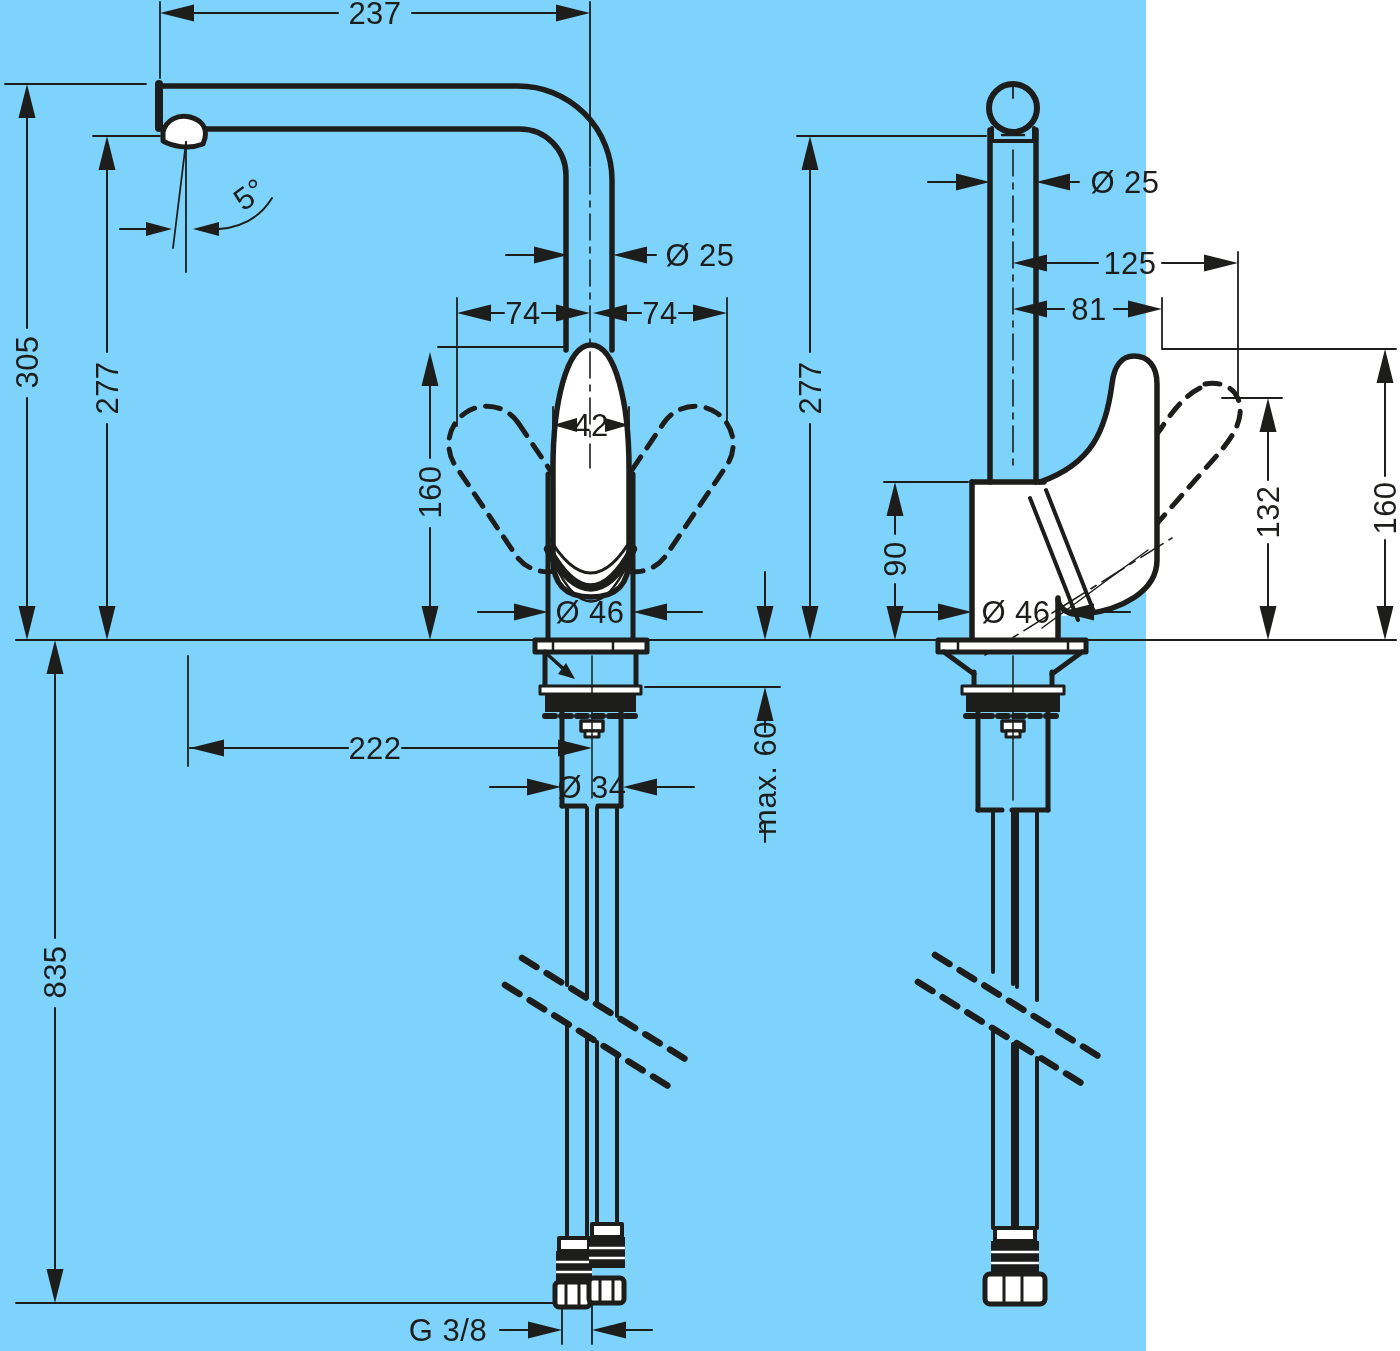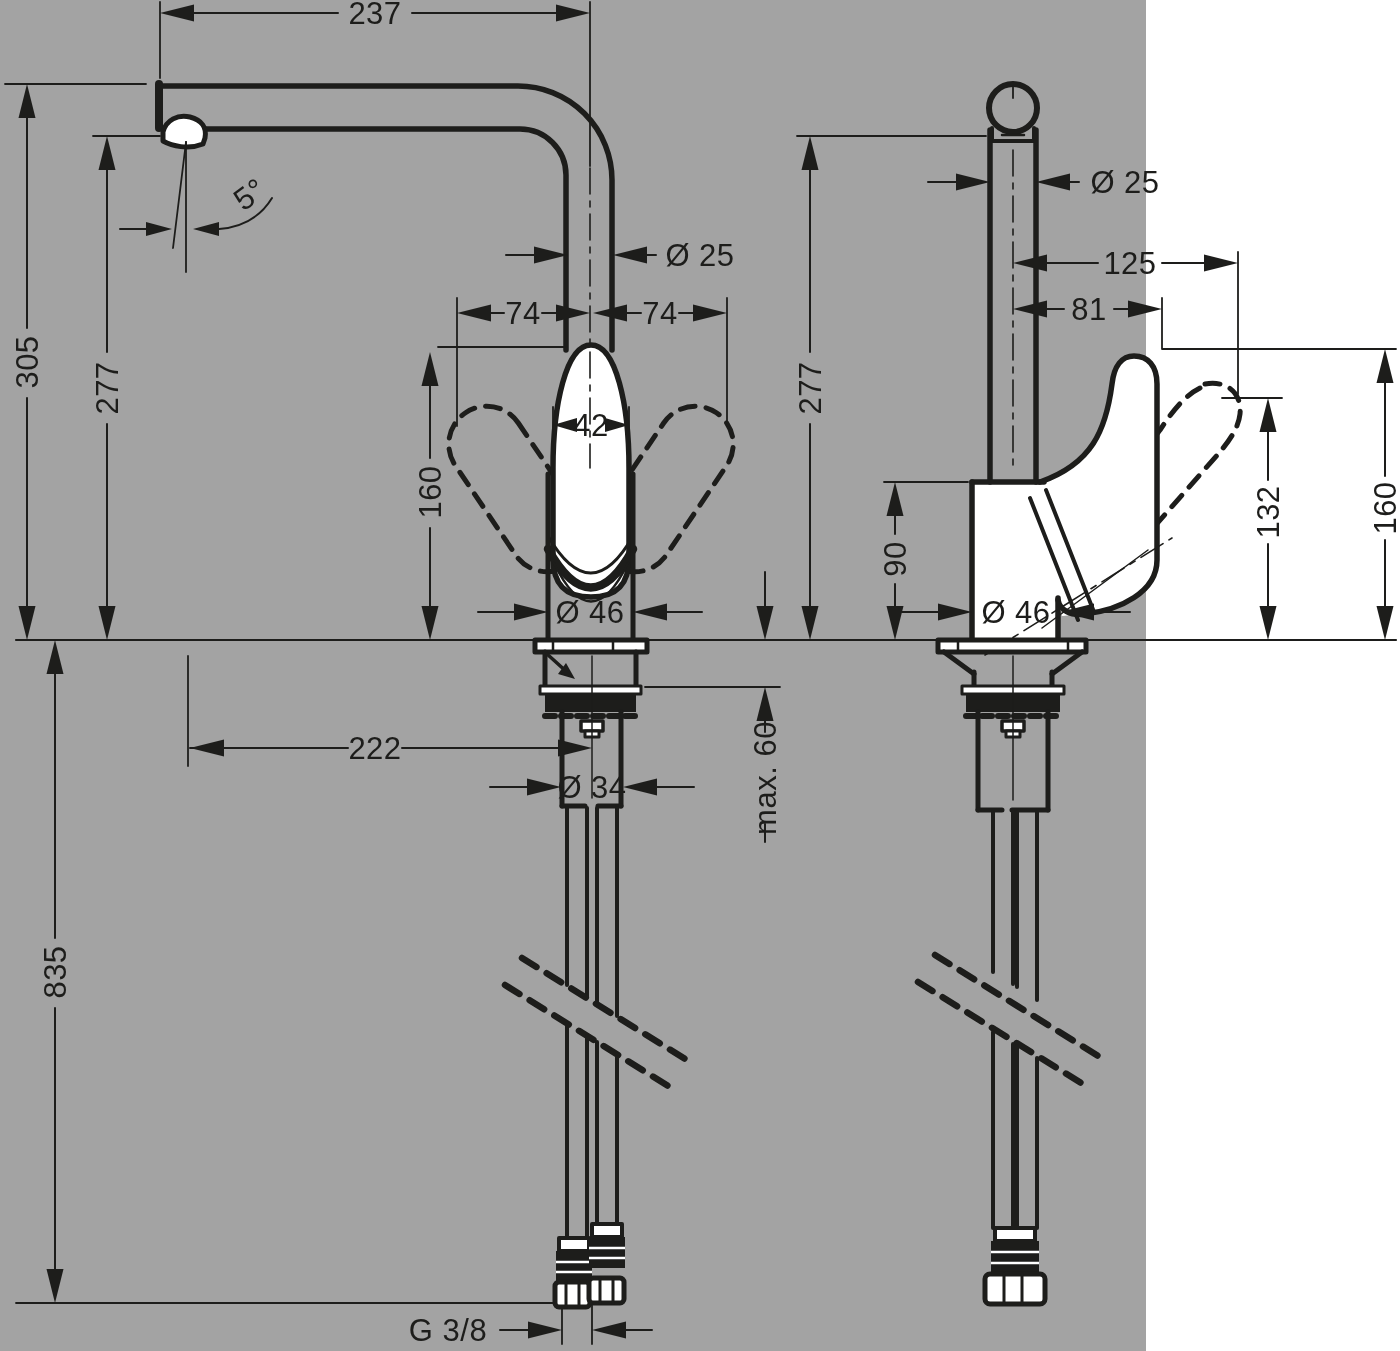--- a/index.html
+++ b/index.html
@@ -1,16 +1,16 @@
 <!DOCTYPE html>
 <html><head>
 <meta charset="utf-8">
 <style>
   html,body{margin:0;padding:0;background:#ffffff;}
-  .stage{width:1146px;height:1351px;position:relative;background:#a3a3a3;}
+  .stage{width:1146px;height:1351px;position:relative;background:#7dd3fc;}
   svg{display:block;}
   .ln{stroke:#1d1d1b;fill:none;stroke-linecap:round;stroke-linejoin:round;}
   .s7{stroke-width:8;}
   .s55{stroke-width:5.5;}
   .s5{stroke-width:5;}
   .s4{stroke-width:4;}
   .s35{stroke-width:3.5;}
   .s3{stroke-width:3;}
   .s85{stroke-width:8.5;}
   .s25{stroke-width:2.5;}

